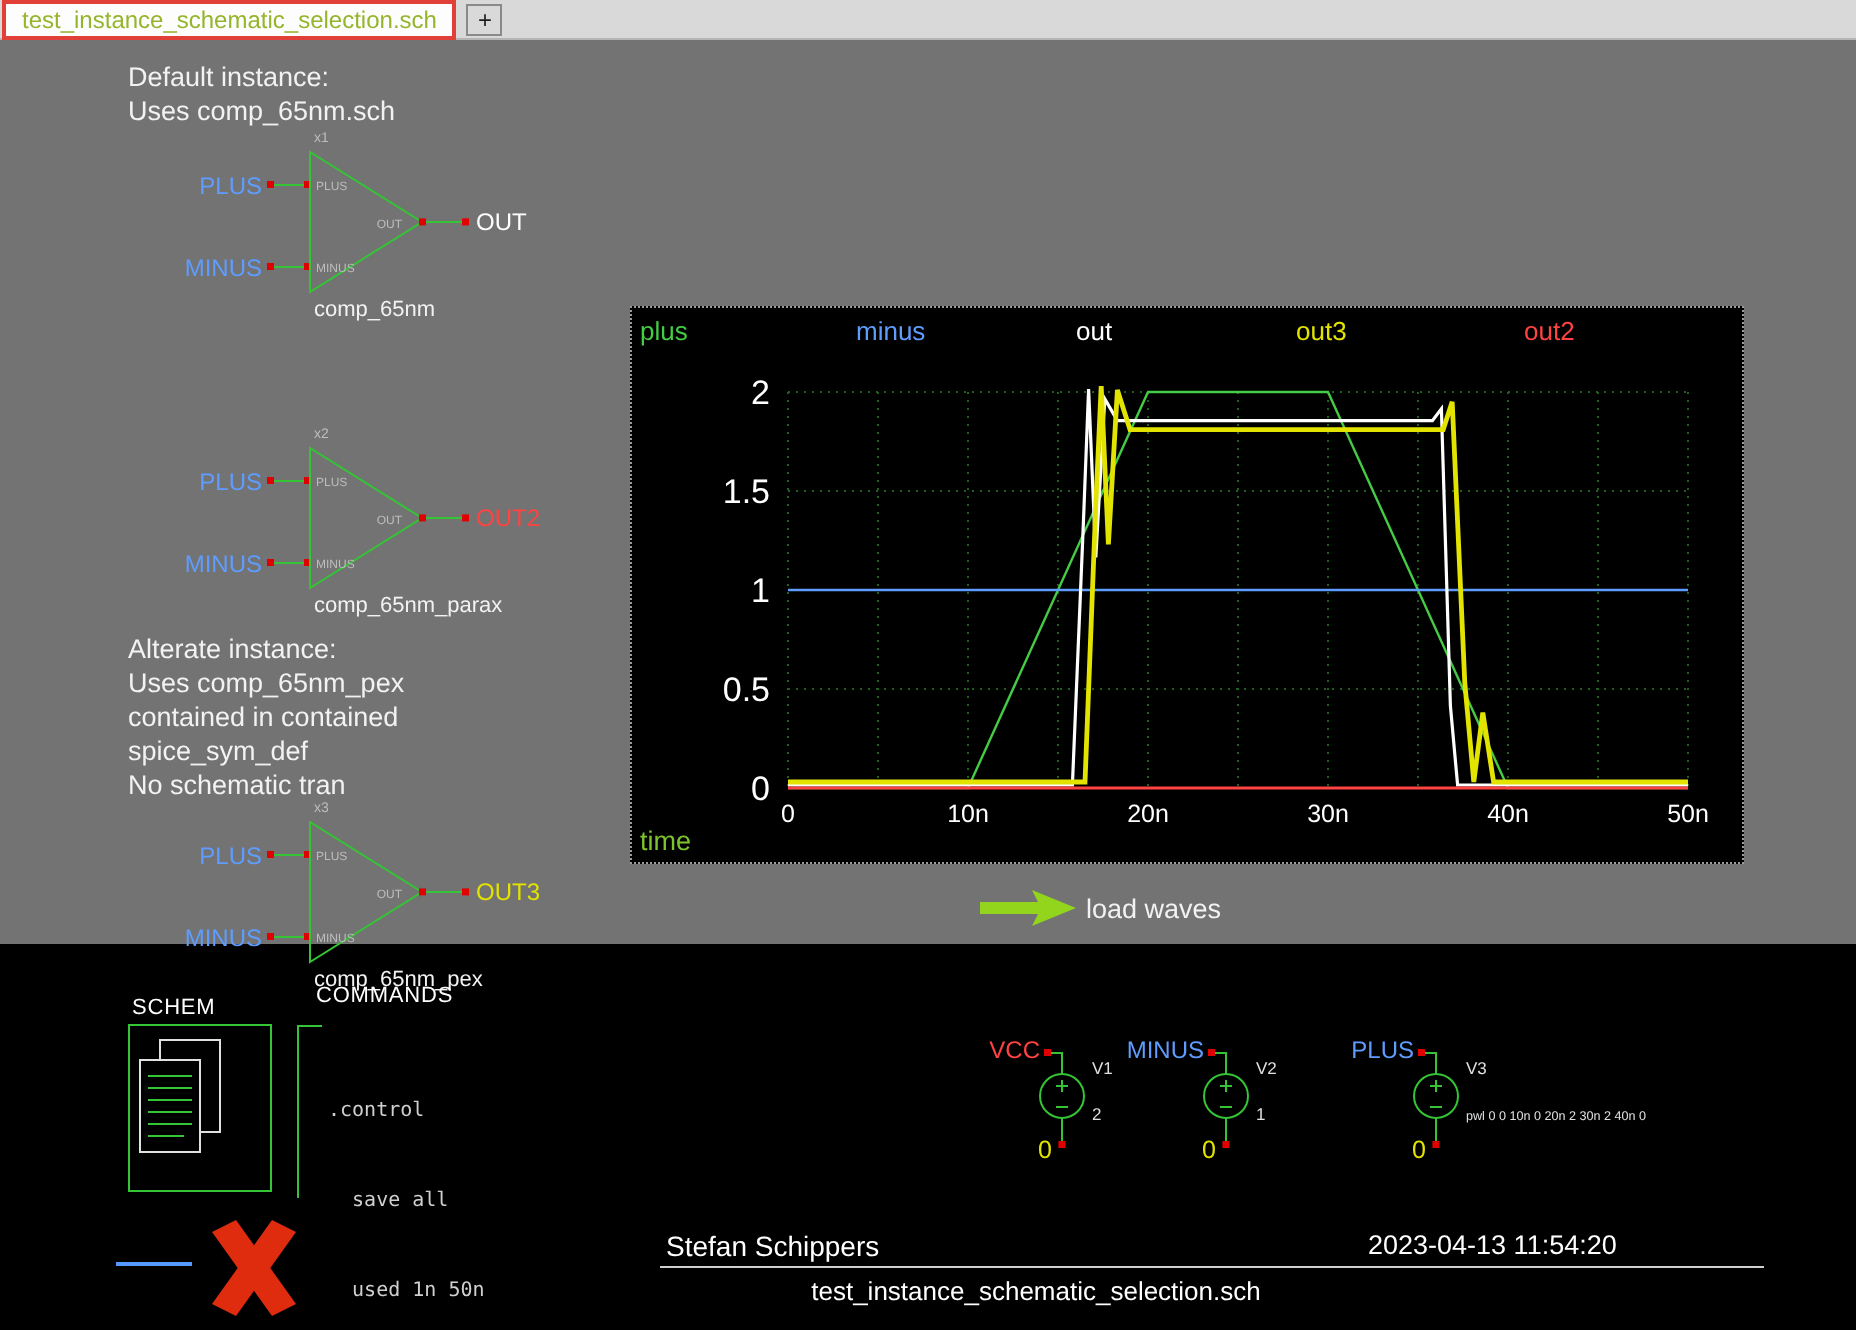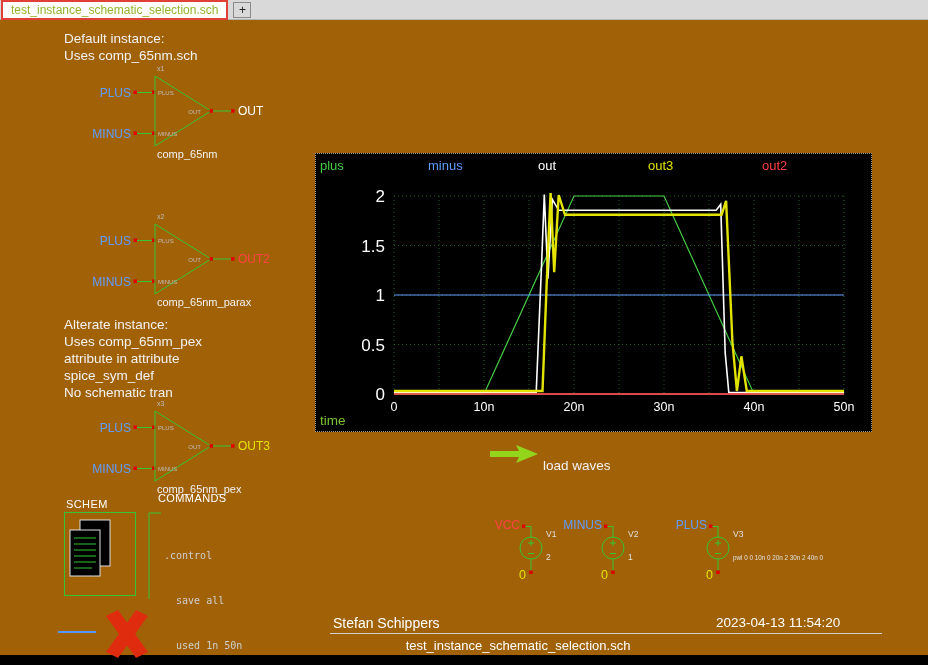--- a/index.html
+++ b/index.html
@@ -6,21 +6,21 @@
   html,body{width:928px;height:665px;background:#000;overflow:hidden;
     font-family:"Liberation Sans",sans-serif}
   
   .tabbar{display:flex;align-items:center;width:928px;height:20px;background:#d9d9d9;
     border-bottom:1px solid #b5b5b5}
   .tab{height:20px;margin-left:1px;padding:2px 8px 1px 8px;background:#fdfdfd;
     border:2px solid #e04038;color:#96b52c;font-size:12px;line-height:13px;white-space:nowrap}
   .newtab{width:18px;height:16px;margin-left:5px;background:#d9d9d9;border:1px solid #8a8a8a;
     color:#1d1d1d;font-size:12px;line-height:14px;text-align:center}
   
-  .canvas{position:relative;width:928px;height:635px;background:#a16207}
+  .canvas{position:relative;width:928px;height:452px;background:#737373}
   .note{position:absolute;color:#f2f2f2;font-size:13.5px;line-height:17px}
   .boxtitle{position:absolute;color:#fff;font-size:11px;letter-spacing:.4px}
   svg.abs{position:absolute;overflow:visible}
   .pinlab{fill:#5e9dff;font-size:12px}
   .wire{stroke:#35c435;stroke-width:1;fill:none}
   .pin{fill:#e00000}
   .sym{fill:none;stroke:#35c435;stroke-width:1}
   .tiny{fill:#bdbdbd;font-size:6px}
   .desig{fill:#bdbdbd;font-size:7px}
   .outlab{font-size:12px}
@@ -41,21 +41,21 @@
   .loadwaves{position:absolute;color:#f2f2f2;font-size:13.5px}
   
   .srctxt{fill:#e0e0e0;font-size:8.5px}
   .src-v3 .srcval{font-size:6.3px}
   .gndlab{fill:#e3e300;font-size:12.5px}
   .netlab{font-size:12px}
   
   .blueline{position:absolute;left:58px;top:611px;width:38px;height:2px;background:#5599ff}
   .logoschem{position:absolute;left:152px;top:593px;color:#fff;font-size:33px;letter-spacing:1px}
   .author{position:absolute;left:333px;top:595px;color:#fff;font-size:14px}
-  .datetime{position:absolute;left:716px;top:595px;color:#fff;font-size:13.5px}
+  .datetime{position:absolute;left:684px;top:595px;color:#fff;font-size:13.5px}
   .hline{position:absolute;left:330px;top:613px;width:552px;height:1px;background:#cfcfcf}
   .filename{position:absolute;left:298px;top:618px;width:440px;text-align:center;
     color:#fff;font-size:13px}
 </style>
 </head>
 <body>
 
 <div class="tabbar">
   <div class="tab">test_instance_schematic_selection.sch</div>
   <div class="newtab">+</div>
@@ -65,21 +65,21 @@
 
   <div class="note" style="left:64px;top:10px">
     <div>Default instance:</div>
     <div>Uses comp_65nm.sch</div>
   </div>
   <div class="note" style="left:64px;top:157px">
   </div>
   <div class="note" style="left:64px;top:296px">
     <div>Alterate instance:</div>
     <div>Uses comp_65nm_pex</div>
-    <div>attribute in attribute</div>
+    <div>contained in contained</div>
     <div>spice_sym_def</div>
     <div>No schematic tran</div>
   </div>
 
   <svg class="abs" style="left:93px;top:38px" width="178" height="108" viewBox="0 0 178 108">
     <text x="38" y="39" text-anchor="end" class="pinlab">PLUS</text>
     <rect x="40.5" y="32.5" width="3.5" height="3.5" class="pin"></rect>
     <line x1="44" y1="34.5" x2="62" y2="34.5" class="wire"></line>
     <rect x="59" y="32.5" width="3.5" height="3.5" class="pin"></rect>
     <text x="38" y="80" text-anchor="end" class="pinlab">MINUS</text>
@@ -205,21 +205,21 @@
         <text x="332" y="16" class="legend" fill="#e3e300">out3</text>
         <polyline points="78.0,237.0 226.5,237.0 231.9,98.4 234.6,39.0 238.2,118.2 242.7,41.0 249.0,60.8 405.6,60.8 410.1,46.9 416.4,187.5 420.9,237.0 425.4,202.3 430.8,237.0 528.0,237.0" fill="none" stroke="#e3e300" stroke-width="2.4"></polyline>
         <text x="446" y="16" class="legend" fill="#ff4242">out2</text>
         <polyline points="78.0,240.0 528.0,240.0" fill="none" stroke="#ff4242" stroke-width="1.4"></polyline>
       </svg>
   </div>
 
   <svg class="abs" style="left:488px;top:424px" width="52" height="20" viewBox="0 0 52 20">
     <polygon points="28,1 50,10 28,19 31,13 2,13 2,7 31,7" fill="#93d41c"></polygon>
   </svg>
-  <div class="loadwaves" style="left:543px;top:438px">load waves</div>
+  <div class="loadwaves" style="left:543px;top:427px">load waves</div>
 
   <svg class="abs src-v1" style="left:476px;top:495px" width="220" height="72" viewBox="0 0 220 72">
     <text x="44" y="14" text-anchor="end" class="netlab" fill="#ff4242">VCC</text>
     <rect x="46" y="9.5" width="3.5" height="3.5" class="pin"></rect>
     <polyline points="49.5,11.5 55,11.5 55,22" class="wire"></polyline>
     <circle cx="55" cy="33" r="11" class="sym"></circle>
     <line x1="55" y1="25" x2="55" y2="31" class="wire"></line>
     <line x1="52" y1="28" x2="58" y2="28" class="wire"></line>
     <line x1="52" y1="38.5" x2="58" y2="38.5" class="wire"></line>
     <line x1="55" y1="44" x2="55" y2="57" class="wire"></line>

